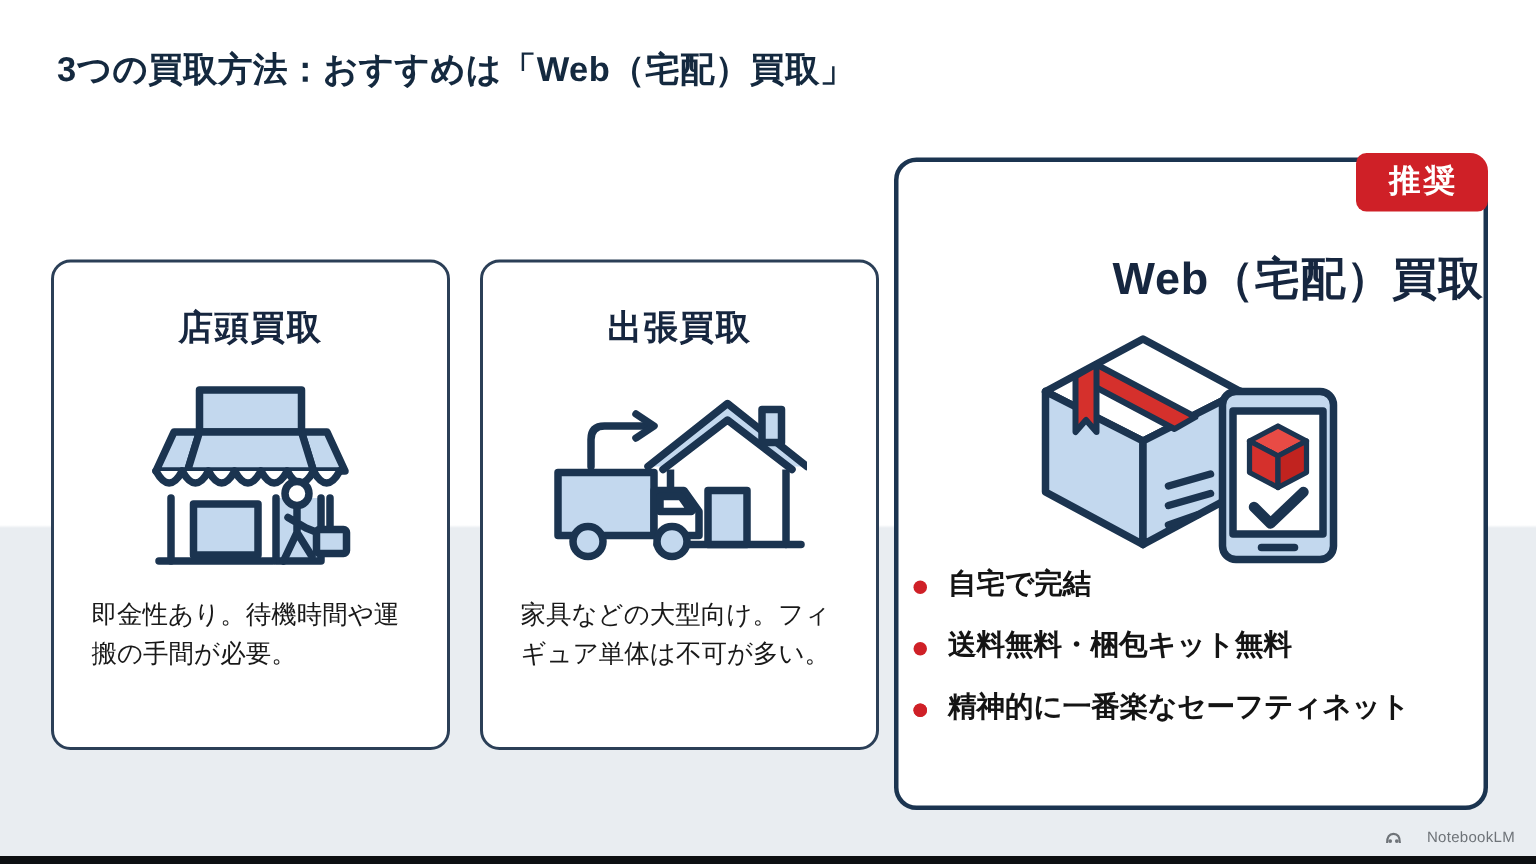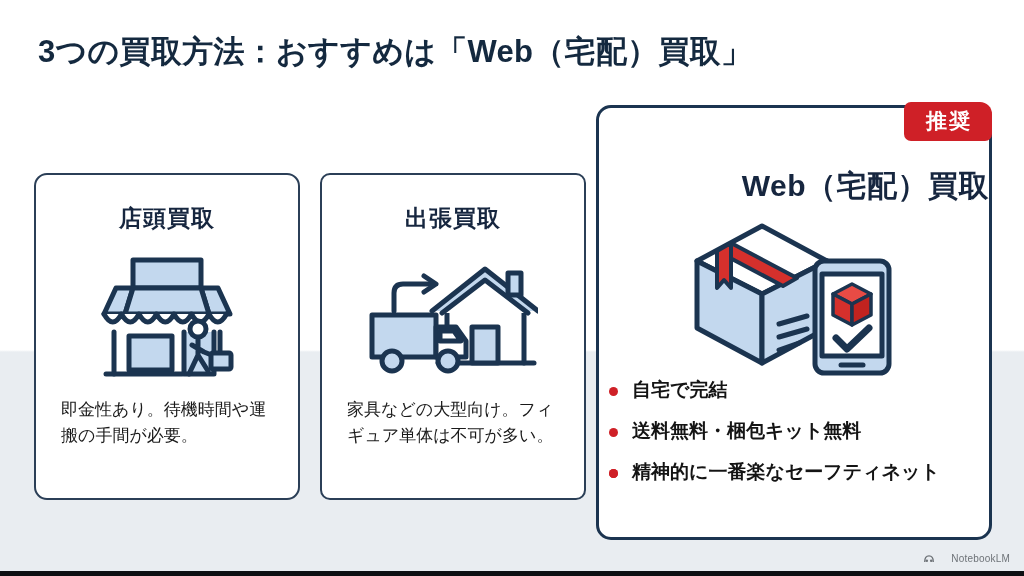--- a/index.html
+++ b/index.html
@@ -24,40 +24,40 @@
                 #ffffff 0px, #ffffff 350px,
                 #e9edf1 352px, #e9edf1 571px,
                 #0d0f12 571px, #0d0f12 576px);
   }
 
   
   #title {
     position: absolute;
     left: 38px;
     top: 31px;
-    font-size: 31px;
+    font-size: 23px;
     font-weight: bold;
     color: #14293f;
     letter-spacing: 0.3px;
     white-space: nowrap;
   }
 
   
   .card-small {
     position: absolute;
     top: 173px;
     width: 266px;
     height: 327px;
     box-sizing: border-box;
     border: 2px solid #2b3f57;
     border-radius: 13px;
     background: #ffffff;
   }
   #card-store { left: 34px; }
-  #card-visit { left: 320px; border-radius: 10px; }
+  #card-visit { left: 320px; }
 
   .card-small .card-heading {
     position: absolute;
     top: 28px;
     left: 0;
     right: 0;
     text-align: center;
     font-size: 23px;
     font-weight: bold;
     color: #16263f;

